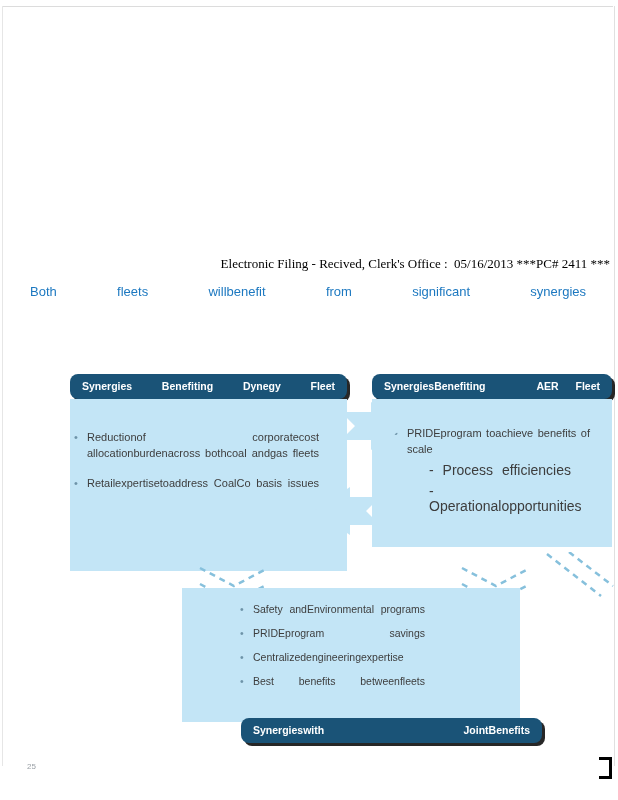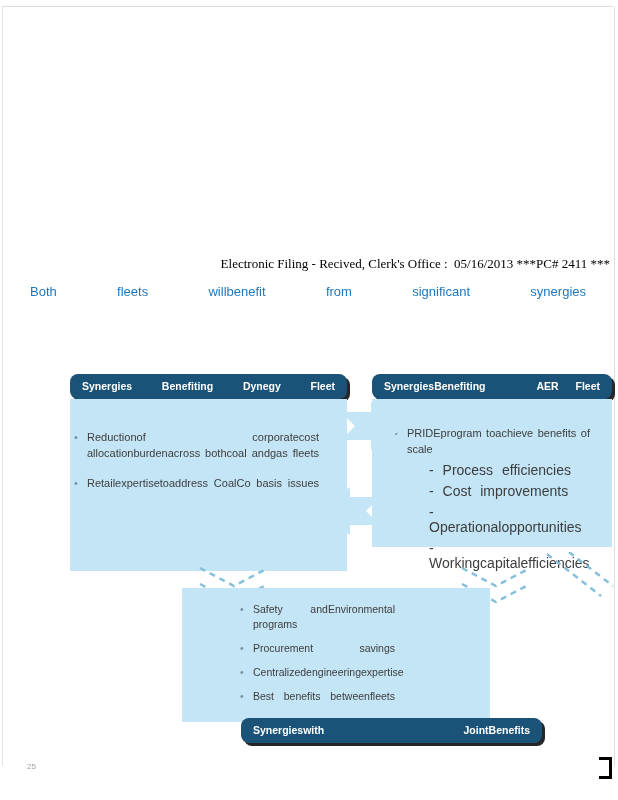--- a/index.html
+++ b/index.html
@@ -28,21 +28,21 @@
   }
   .bar-justify{text-align:justify;text-align-last:justify;white-space:normal;}
   .left-bar{left:70px;top:374px;width:277px;}
   .right-bar{left:372px;top:374px;width:240px;display:flex;justify-content:space-between;gap:23px;}
   .right-bar .right-words{word-spacing:14px;}
   .bottom-bar{left:241px;top:718px;width:301px;}
 
   .panel{position:absolute;background:#C3E5F6;}
   .left-panel{left:70px;top:399px;width:277px;height:172px;padding:30px 28px 0 4px;box-sizing:border-box;}
   .right-panel{left:372px;top:399px;width:240px;height:148px;padding:26px 22px 0 22px;box-sizing:border-box;}
-  .bottom-panel{left:182px;top:588px;width:308px;height:134px;padding:14px 95px 0 58px;box-sizing:border-box;}
+  .bottom-panel{left:182px;top:588px;width:338px;height:134px;padding:14px 95px 0 58px;box-sizing:border-box;}
 
   .bullet{display:flex;color:#3d3d3d;font-size:11px;line-height:16px;margin-bottom:14px;}
   .marker{flex:none;width:13px;color:#6E93A8;}
   .marker::before{content:"\2022";}
   .bullet-text{flex:1;text-align:justify;text-align-last:justify;}
 
   .bottom-panel .bullet{font-size:10.5px;line-height:15px;margin-bottom:9px;}
 
   .sub-bullet{
     margin:0 0 6px 35px;color:#3d3d3d;font-size:14px;line-height:15px;word-spacing:5px;
@@ -84,23 +84,21 @@
   <div class="bar right-bar">
     <span>SynergiesBenefiting</span>
     <span class="right-words">AER Fleet</span>
   </div>
   <div class="panel right-panel">
     <div class="bullet">
       <span class="marker"></span>
       <span class="bullet-text">PRIDEprogram toachieve benefits of scale</span>
     </div>
     <div class="sub-bullet">- Process efficiencies</div>
-    <div class="sub-bullet">- Cost improvements</div>
     <div class="sub-bullet">- Operationalopportunities</div>
-    <div class="sub-bullet">- Workingcapitalefficiencies</div>
   </div>
 
   <div class="arrow" style="left:341px;top:402px;">
     <svg width="66" height="48" viewBox="0 0 66 48">
       <polygon points="0,10 30,10 30,0 66,24 30,48 30,38 0,38 14,24" fill="#C3E5F6"></polygon>
     </svg>
   </div>
   <div class="arrow" style="left:314px;top:487px;">
     <svg width="66" height="48" viewBox="0 0 66 48">
       <polygon points="66,10 36,10 36,0 0,24 36,48 36,38 66,38 52,24" fill="#C3E5F6"></polygon>
@@ -126,21 +124,21 @@
     </svg>
   </div>
 
   <div class="panel bottom-panel">
     <div class="bullet">
       <span class="marker"></span>
       <span class="bullet-text">Safety andEnvironmental programs</span>
     </div>
     <div class="bullet">
       <span class="marker"></span>
-      <span class="bullet-text">Procurement savings</span>
+      <span class="bullet-text">PRIDEprogram savings</span>
     </div>
     <div class="bullet">
       <span class="marker"></span>
       <span class="bullet-text">Centralizedengineeringexpertise</span>
     </div>
     <div class="bullet">
       <span class="marker"></span>
       <span class="bullet-text">Best benefits betweenfleets</span>
     </div>
   </div>

